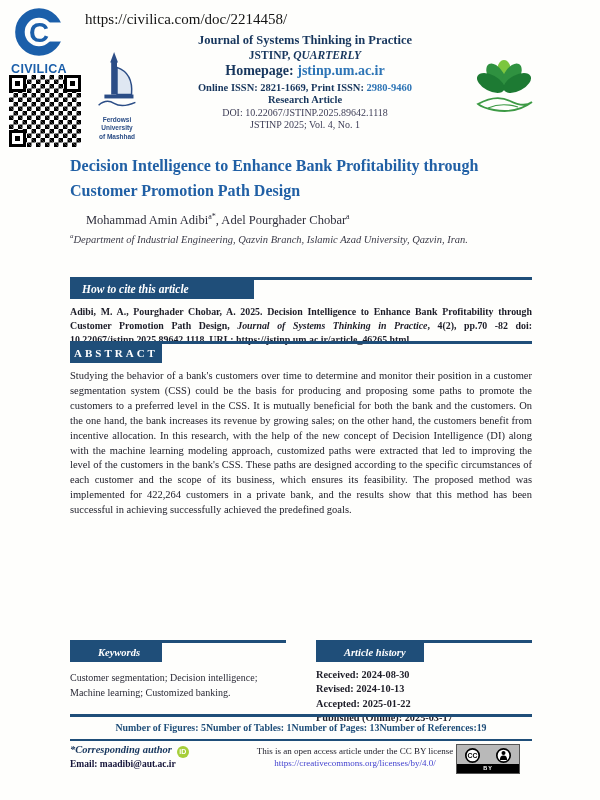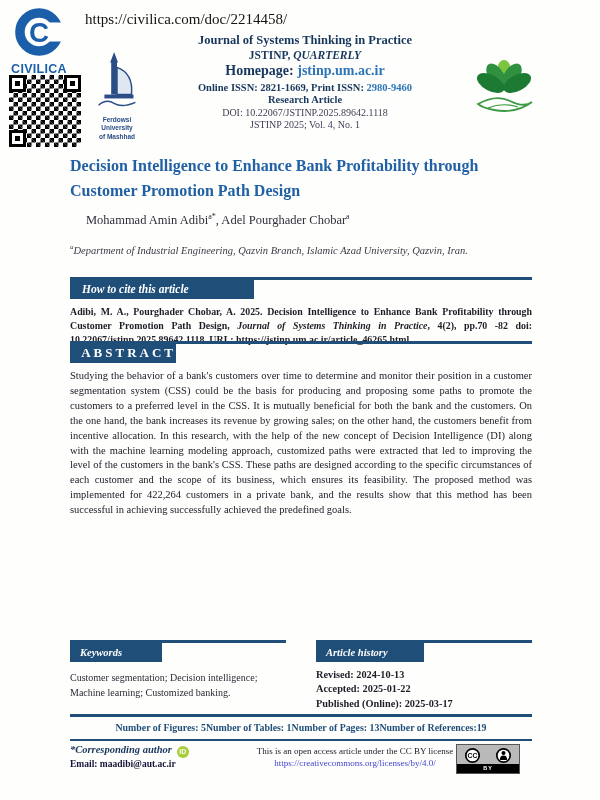--- a/index.html
+++ b/index.html
@@ -31,34 +31,34 @@
   .j-issn{font-size:10.5px;font-weight:700;margin-top:3px;}
   .j-type{font-size:10.5px;font-weight:700;margin-top:1px;}
   .j-doi{font-size:10px;color:#3e3e57;margin-top:2px;}
   .j-issue{font-size:10px;color:#3e3e57;margin-top:1px;}
   .link{color:#2e75b6;}
   .green-logo{position:absolute;left:464px;top:56px;}
   
   .title{position:absolute;left:70px;top:154px;width:468px;margin:0;font-size:16px;font-weight:700;color:#2160a5;line-height:1.55;}
   .authors{position:absolute;left:86px;top:212px;font-size:12.5px;color:#2e2e3c;}
   .authors sup{font-size:8px;}
-  .affil{position:absolute;left:70px;top:243px;font-size:10.5px;font-style:italic;color:#3a3a48;font-family:Liberation Serif, serif;}
+  .affil{position:absolute;left:70px;top:232px;font-size:10.5px;font-style:italic;color:#3a3a48;font-family:Liberation Serif, serif;}
   .affil sup{font-size:7px;}
   
   .rule{position:absolute;left:70px;width:462px;height:2.5px;background:#1f4e79;}
   .tab{position:absolute;left:70px;height:20px;background:#1f4e79;color:#fff;font-weight:700;line-height:20px;box-sizing:border-box;}
   .tab-cite{top:279px;width:184px;font-style:italic;font-size:11.5px;padding-left:12px;}
-  .tab-abs{top:343px;width:106px;font-size:13px;letter-spacing:3px;text-align:right;}
+  .tab-abs{top:343px;width:92px;font-size:11px;letter-spacing:3px;text-align:center;}
   .cite-text{position:absolute;left:70px;top:305px;width:462px;margin:0;font-size:9.9px;font-weight:600;text-align:justify;line-height:1.42;color:#1d1d28;}
   .abstract{position:absolute;left:70px;top:369px;width:462px;margin:0;font-size:10.5px;text-align:justify;line-height:1.42;color:#20202b;}
   
   .col{position:absolute;top:640px;width:216px;}
   .col-kw{left:70px;} .col-hist{left:316px;}
   .col-rule{width:100%;height:2.5px;background:#1f4e79;}
-  .col-tab{height:19px;background:#1f4e79;color:#fff;font-style:italic;font-weight:700;font-size:10.5px;line-height:19px;padding-left:10px;box-sizing:border-box;}
+  .col-tab{height:19px;background:#1f4e79;color:#fff;font-style:italic;font-weight:700;font-size:10.5px;line-height:19px;padding-left:28px;box-sizing:border-box;}
   .tab-kw{width:92px;} .tab-hist{width:108px;}
   .kw-text{margin-top:8px;font-size:10px;color:#2a2a36;line-height:1.5;}
   .hist-entries{margin-top:6px;font-size:10.3px;font-weight:700;color:#1d1d28;line-height:1.42;}
   
   .stats-rule{top:714px;height:3px;}
   .stats{position:absolute;left:70px;top:722px;width:462px;display:flex;justify-content:center;font-size:9.9px;font-weight:700;color:#1f4e79;}
   .footer-rule{top:739px;height:2px;}
   
   .corr{position:absolute;left:70px;top:744px;font-size:10.5px;font-weight:700;font-style:italic;color:#17365d;}
   .orcid{display:inline-block;width:12px;height:12px;border-radius:50%;background:#a6ce39;color:#fff;
@@ -163,20 +163,21 @@
   <div class="col col-kw">
     <div class="col-rule"></div>
     <div class="col-tab tab-kw">Keywords</div>
     <div class="kw-text">Customer segmentation; Decision intelligence; Machine learning; Customized banking.</div>
   </div>
 
   <div class="col col-hist">
     <div class="col-rule"></div>
     <div class="col-tab tab-hist">Article history</div>
     <div class="hist-entries">
+      <div>Received: 2024-08-30</div>
       <div>Revised:  2024-10-13</div>
       <div>Accepted:  2025-01-22</div>
       <div>Published (Online): 2025-03-17</div>
     </div>
   </div>
 
   <div class="rule stats-rule"></div>
   <div class="stats">
     <span>Number of Figures: 5</span>
     <span>Number of Tables: 1</span>

